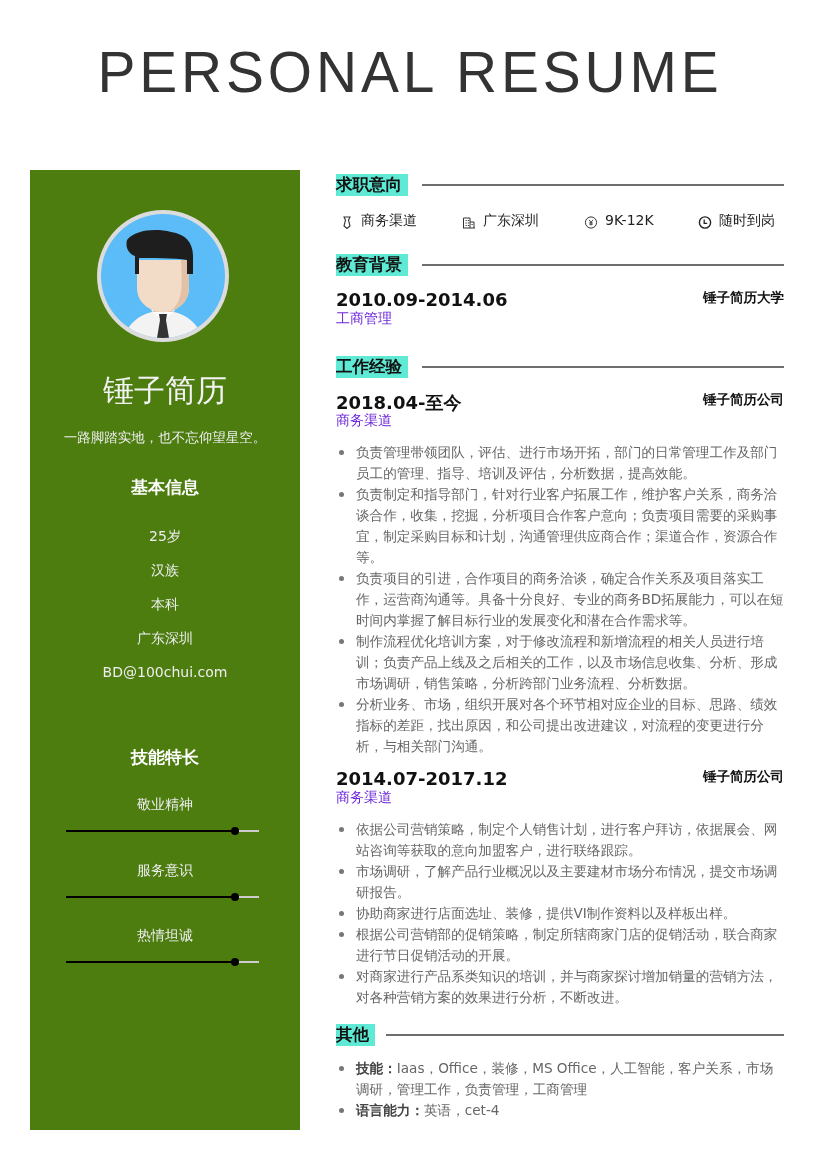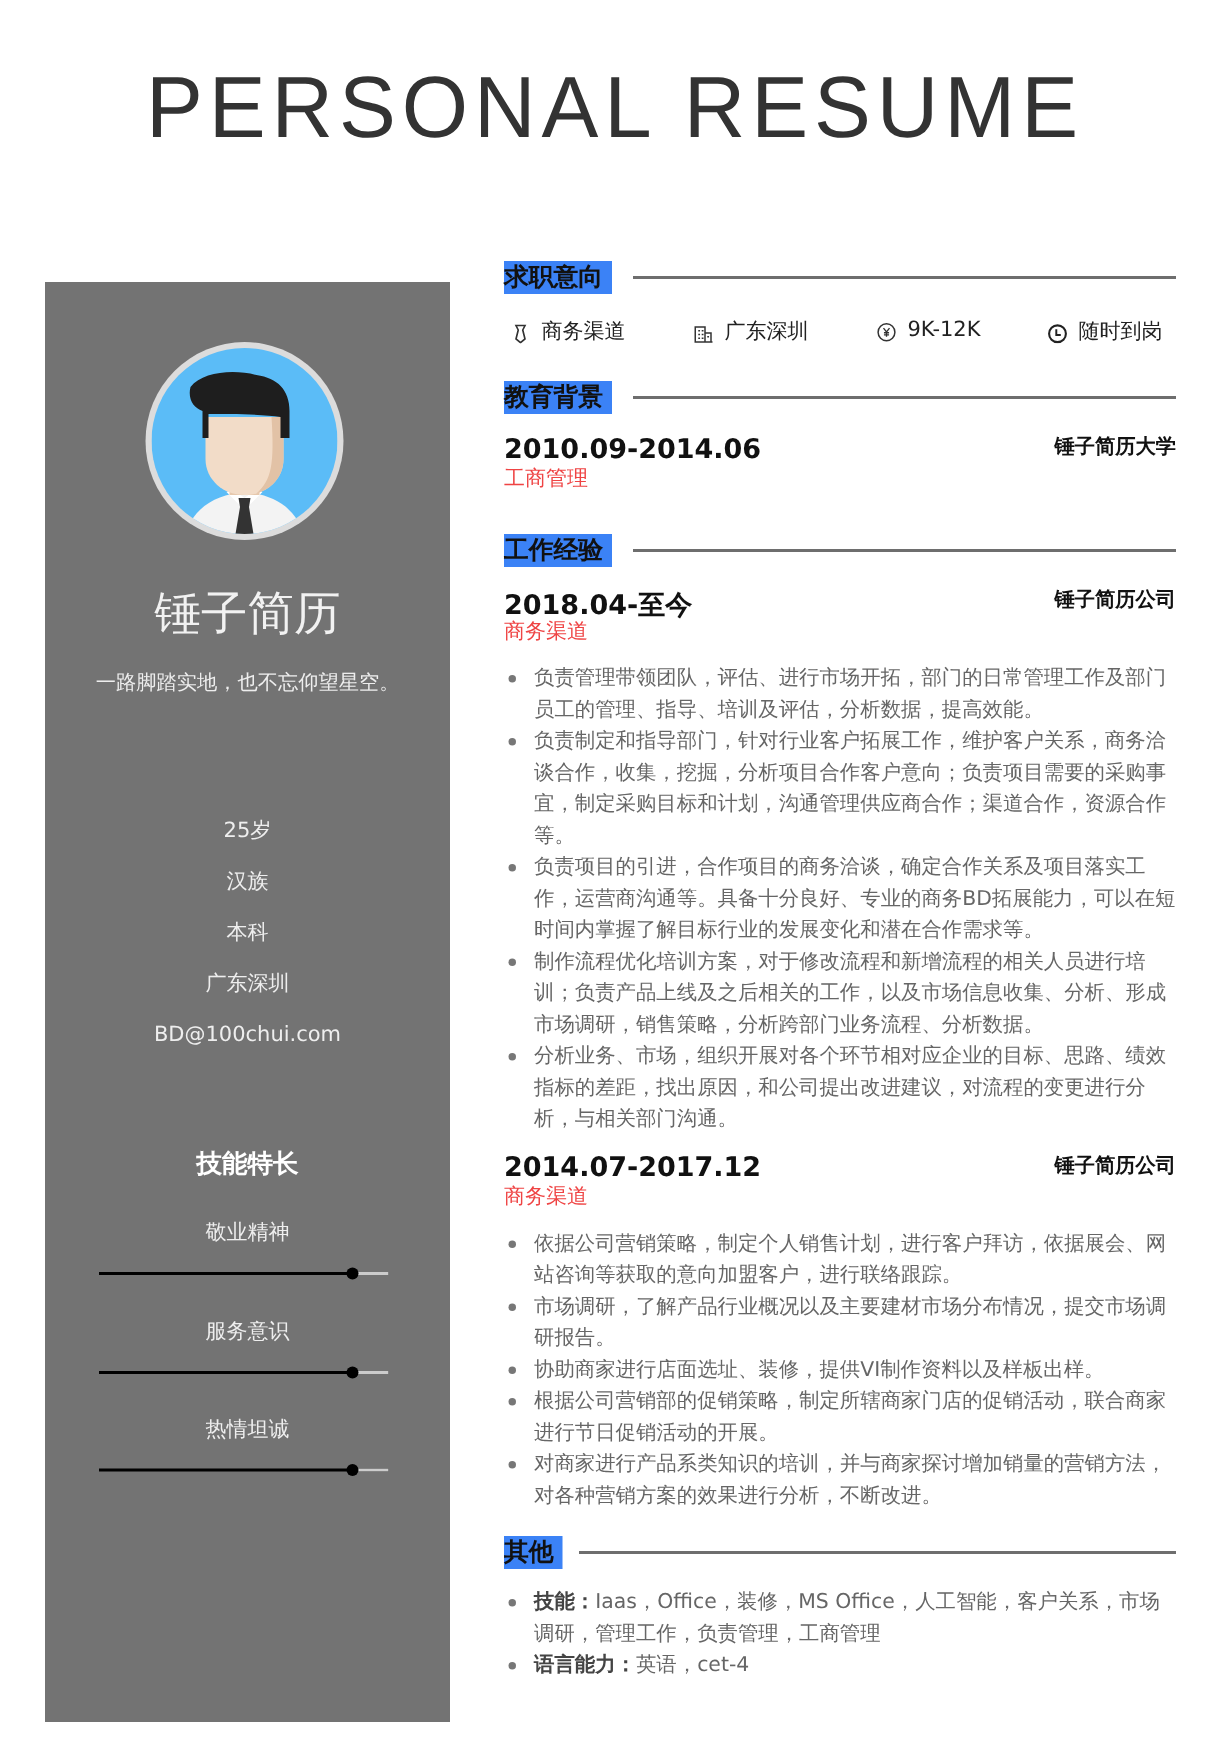--- a/index.html
+++ b/index.html
@@ -8,22 +8,22 @@
 
   .page-title {
     position: absolute; left: 0; top: 38px; width: 820px; text-align: center;
     font-family: "Liberation Sans", "DejaVu Sans", sans-serif;
     font-size: 58px; letter-spacing: 4px; color: #333333; font-weight: normal;
     transform: scaleX(0.98);
   }
 
   
   .sidebar {
-    position: absolute; left: 30px; top: 188px; width: 270px; height: 960px;
-    background: #737373; color: #ffffff; text-align: center;
+    position: absolute; left: 30px; top: 170px; width: 270px; height: 960px;
+    background: #4d7c0f; color: #ffffff; text-align: center;
   }
   .avatar {
     position: absolute; left: 67px; top: 40px; width: 132px; height: 132px;
     border-radius: 50%; background: #dcdcdc; padding: 4px;
   }
   .avatar svg { display: block; width: 124px; height: 124px; border-radius: 50%; }
   .name { position: absolute; left: 0; top: 200px; width: 270px; font-size: 31px; color: #f2f2f2; }
   .motto { position: absolute; left: 30px; top: 260px; width: 210px; font-size: 13.5px; line-height: 15px; color: #eeeeee; }
   .side-heading { position: absolute; left: 0; width: 270px; font-size: 17px; font-weight: bold; color: #ffffff; }
   .info-list { position: absolute; left: 0; top: 352px; width: 270px; }
@@ -31,31 +31,31 @@
 
   .skill { position: absolute; left: 0; width: 270px; }
   .skill-label { font-size: 14px; color: #eeeeee; height: 20px; line-height: 20px; }
   .skill-bar { position: relative; margin: 16px 0 0 36px; width: 193px; height: 2px; background: #000; }
   .skill-rest { position: absolute; left: 172px; top: 0; width: 21px; height: 2px; background: #cccccc; }
   .skill-knob { position: absolute; left: 165px; top: -3px; width: 8px; height: 8px; border-radius: 50%; background: #000; }
 
   
   .main { position: absolute; left: 336px; top: 170px; width: 448px; }
   .sec-head { position: absolute; left: 0; width: 448px; height: 30px; }
-  .sec-title { position: absolute; left: 0; top: 4px; font-size: 16.5px; font-weight: bold; color: #111; background: #3b82f6; padding-right: 6px; }
+  .sec-title { position: absolute; left: 0; top: 4px; font-size: 16.5px; font-weight: bold; color: #111; background: #5eead4; padding-right: 6px; }
   .sec-line { position: absolute; right: 0; top: 14px; height: 2px; background: #6e6e6e; }
 
   .intent { position: absolute; left: 0; top: 42px; width: 460px; height: 24px; }
   .intent-item { position: absolute; top: 0; font-size: 14px; color: #222; white-space: nowrap; }
   .intent-item .ico { display: inline-block; width: 14px; height: 14px; vertical-align: -4px; margin-right: 7px; }
 
   .row { position: absolute; left: 0; width: 448px; height: 20px; }
   .row .date { position: absolute; left: 0; top: 0; font-size: 18px; font-weight: bold; color: #111; }
   .row .org  { position: absolute; right: 0; top: 0; font-size: 13.5px; font-weight: bold; color: #111; }
-  .sub { position: absolute; left: 0; font-size: 14px; color: #ef4444; }
+  .sub { position: absolute; left: 0; font-size: 14px; color: #6d28d9; }
 
   ul.bullets { position: absolute; left: 0; width: 448px; list-style: none; }
   ul.bullets li { position: relative; padding-left: 20px; font-size: 13.6px; line-height: 21px; color: #666; }
   ul.bullets li::before { content: ""; position: absolute; left: 3px; top: 8px; width: 5px; height: 5px; border-radius: 50%; background: #777; }
   ul.bullets li b { color: #444; }
 </style>
 </head>
 <body>
 
 <div class="page-title">PERSONAL RESUME</div>
@@ -75,20 +75,21 @@
       <path d="M36 46 L88 46 L88 74 C88 88 76 98 62 98 C48 98 36 88 36 74 Z" fill="#f2dcc8"></path>
       <path d="M80 46 L88 46 L88 74 C88 86 80 94 70 97 C80 88 82 78 80 46 Z" fill="#e2c2a6"></path>
 
       <path d="M26 26 C34 16 54 14 70 18 C84 20 92 28 92 42 L92 60 L86 60 L86 46 C74 44 50 44 38 44 L38 60 L34 60 L34 42 C28 40 24 34 26 26 Z" fill="#1e1e1e"></path>
     </svg>
   </div>
 
   <div class="name">锤子简历</div>
   <div class="motto">一路脚踏实地，也不忘仰望星空。</div>
 
+  <div class="side-heading" style="top:306px">基本信息</div>
   <div class="info-list">
     <div class="info-item">25岁</div>
     <div class="info-item">汉族</div>
     <div class="info-item">本科</div>
     <div class="info-item">广东深圳</div>
     <div class="info-item">BD@100chui.com</div>
   </div>
 
   <div class="side-heading" style="top:576px">技能特长</div>
 

